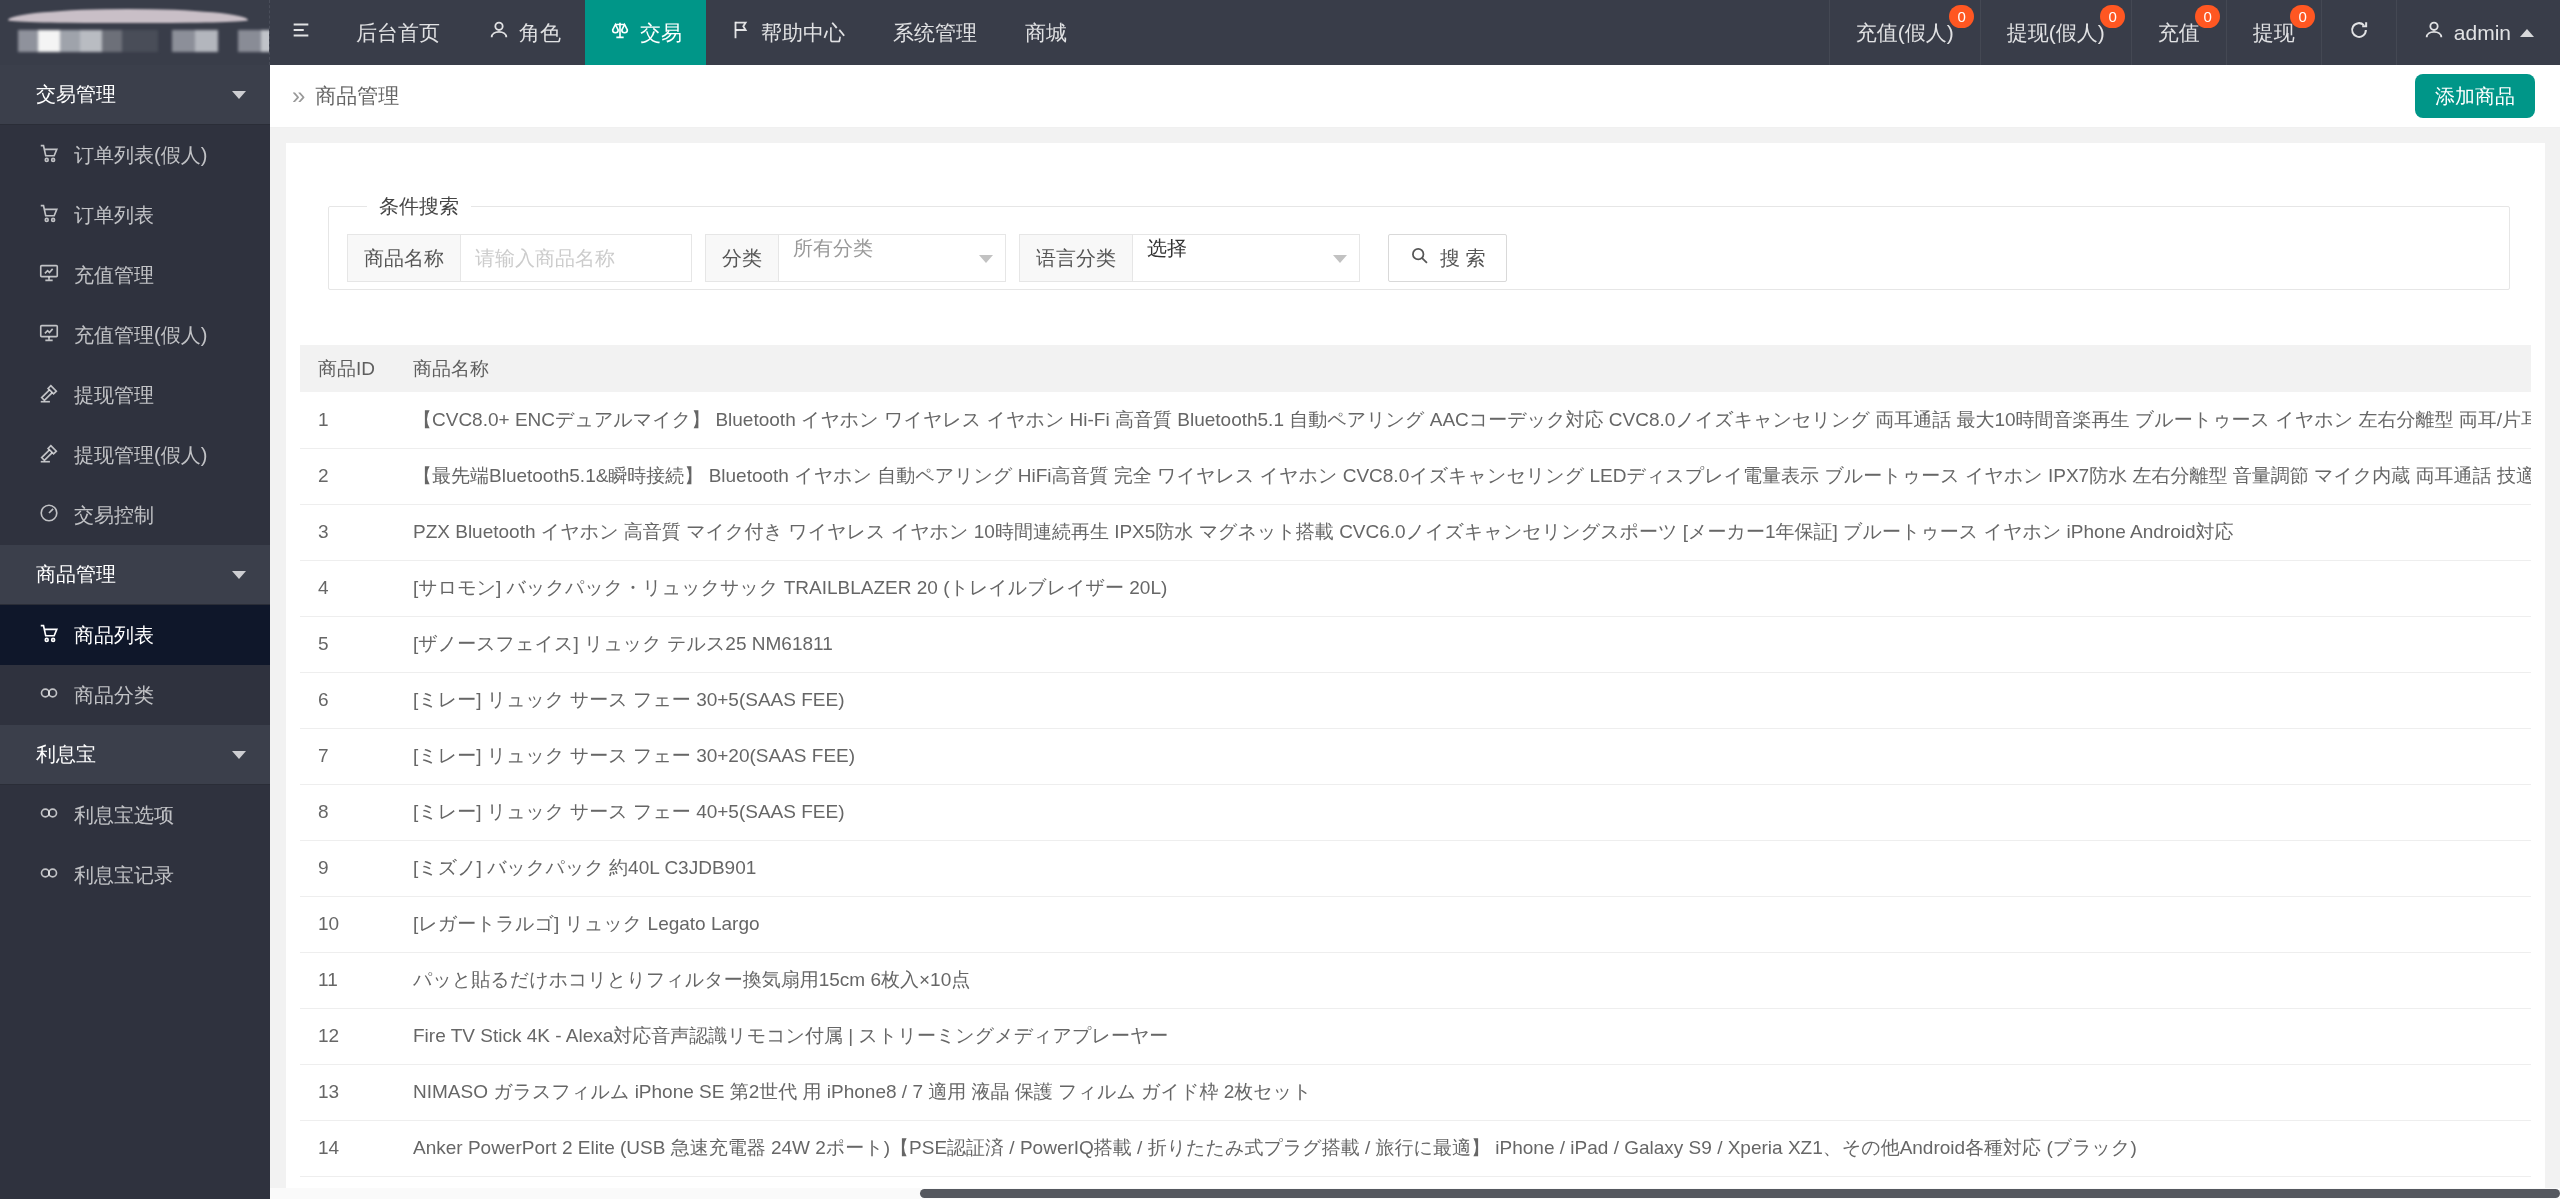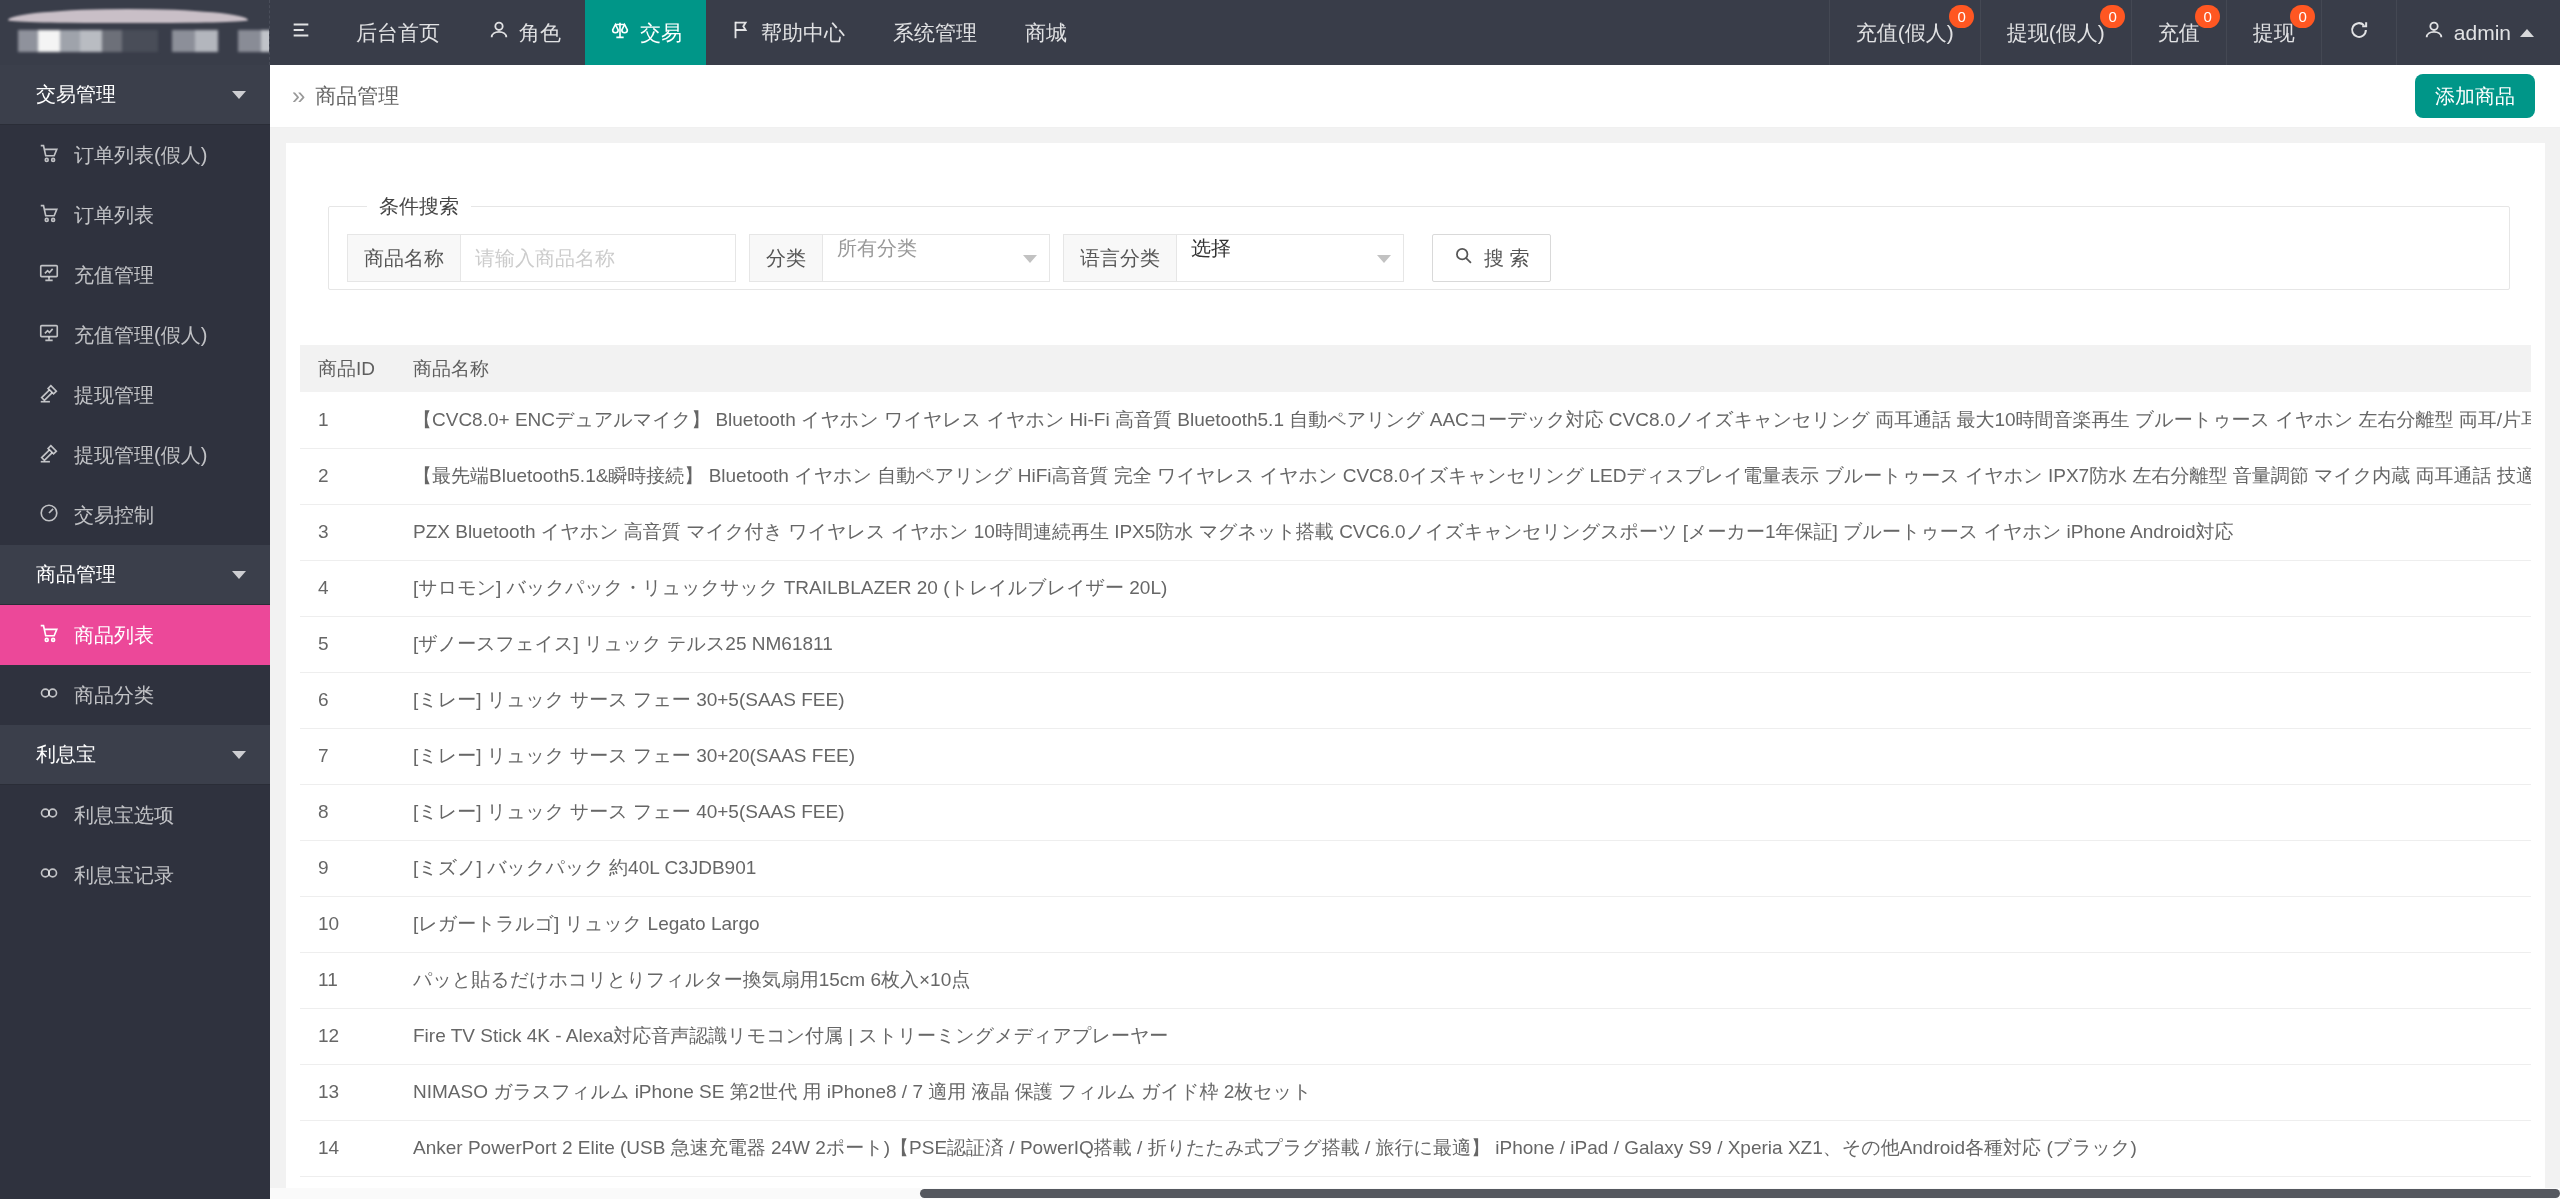--- a/index.html
+++ b/index.html
@@ -26,36 +26,36 @@
   .nav-right .nav-item { border-left:1px solid rgba(255,255,255,.06); padding:0 26px; }
   .badge { position:absolute; top:5px; right:6px; background:#FF5722; color:#fff; font-size:15px; line-height:1; padding:4px 8px; border-radius:12px; }
   .caret-up { width:0; height:0; border:7px solid transparent; border-bottom:8px solid rgba(255,255,255,.8); margin-top:-7px; }
   
   .sidebar { position:absolute; top:65px; left:0; bottom:0; width:270px; background:#2F323E; z-index:20; }
   .side-section { height:60px; background:#3b3f4b; color:#fff; display:flex; align-items:center; padding:0 24px 0 36px; font-size:20px; border-bottom:1px solid #2a2d37; }
   .side-section .sec-label { flex:1; }
   .chev-down { width:0; height:0; border:7px solid transparent; border-top:8px solid rgba(255,255,255,.75); margin-bottom:-7px; }
   .side-item { height:60px; display:flex; align-items:center; gap:14px; padding:0 10px 0 38px; color:rgba(255,255,255,.7); font-size:20px; white-space:nowrap; }
   .side-item svg { width:22px; height:22px; flex:0 0 auto; }
-  .side-item.active { background:#ec4899; color:#fff;text-align:right; }
+  .side-item.active { background:#0f172a; color:#fff;text-align:right; }
   
   .content { position:absolute; left:270px; top:65px; right:0; bottom:0; background:#f2f2f2; overflow:hidden; }
   .crumb-bar { position:absolute; left:0; right:0; top:0; height:63px; background:#fff; border-bottom:1px solid #f0f0f0; display:flex; align-items:center; padding:0 25px 0 22px; }
   .crumb-sep { color:#999; font-size:24px; margin-right:10px; }
   .crumb-title { color:#666; font-size:21px; }
   .crumb-spacer { flex:1; }
   .btn-add { background:#009688; color:#fff; border:none; border-radius:8px; font-size:20px; padding:0 20px; height:44px; font-family:inherit; }
   .card { position:absolute; left:16px; right:15px; top:78px; bottom:-20px; background:#fff; }
   
   fieldset.search { margin:50px 35px 0 42px; border:1px solid #e6e6e6; border-radius:2px; height:97px; padding:0 0 0 18px; }
   fieldset.search legend { margin-left:20px; padding:0 12px; font-size:20px; color:#444; }
   .form-row { display:flex; align-items:center; margin-top:14px; }
   .group { display:flex; align-items:stretch; height:48px; margin-right:13px; }
   .addon { display:flex; align-items:center; padding:0 16px; background:#f8f8f8; border:1px solid #e6e6e6; border-right:none; color:#565656; font-size:20px; white-space:nowrap; }
-  .group input { width:276px; border:1px solid #e6e6e6; padding:0 14px; font-size:20px; color:#666; outline:none; font-family:inherit; }
+  .group input { width:232px; border:1px solid #e6e6e6; padding:0 14px; font-size:20px; color:#666; outline:none; font-family:inherit; }
   .group input::placeholder { color:#ccc; }
   .fake-select { width:228px; border:1px solid #e6e6e6; background:#fff; display:flex; align-items:flex-start; padding:0 34px 0 14px; font-size:20px; position:relative; }
   .fake-select .sel-caret { position:absolute; right:12px; top:50%; margin-top:-3px; width:0; height:0; border:7px solid transparent; border-top:8px solid #c2c2c2; }
   .sel-muted { color:#999; }
   .sel-dark { color:#333; }
   .btn-search { margin-left:15px; height:48px; padding:0 20px; background:#fff; border:1px solid #d9d9d9; border-radius:2px; display:flex; align-items:center; gap:10px; font-size:20px; color:#555; font-family:inherit; }
   .btn-search svg { width:21px; height:21px; }
   
   .table-wrap { margin:55px 14px 0 14px; overflow:hidden; }
   table { width:100%; border-collapse:collapse; table-layout:fixed; }

